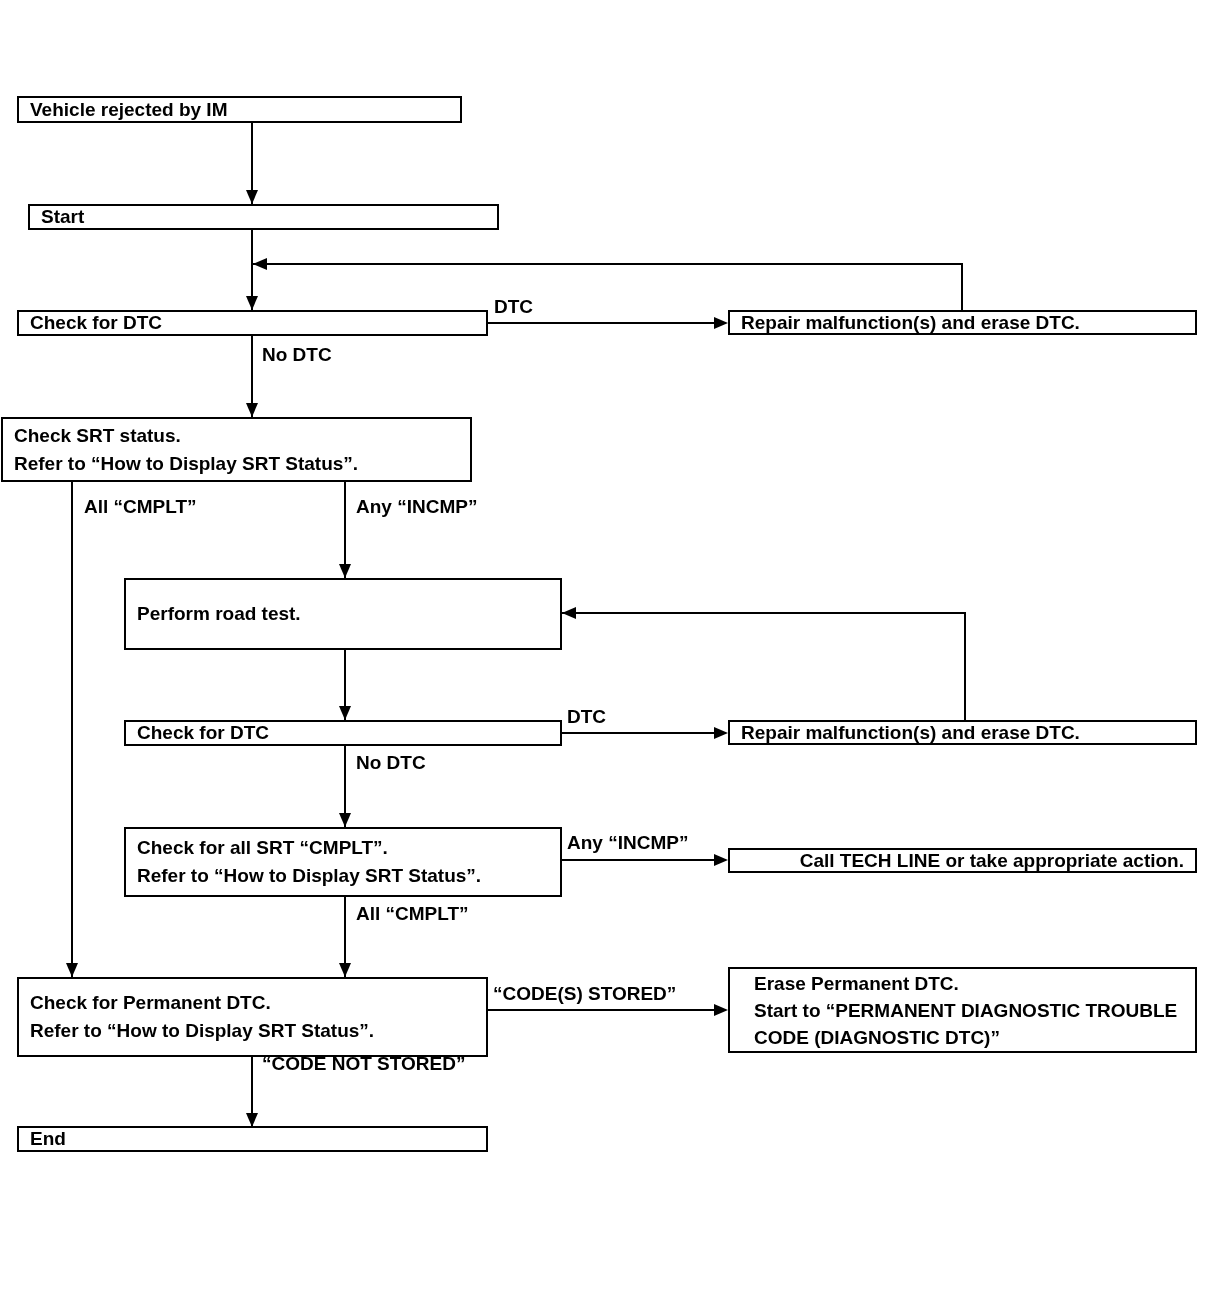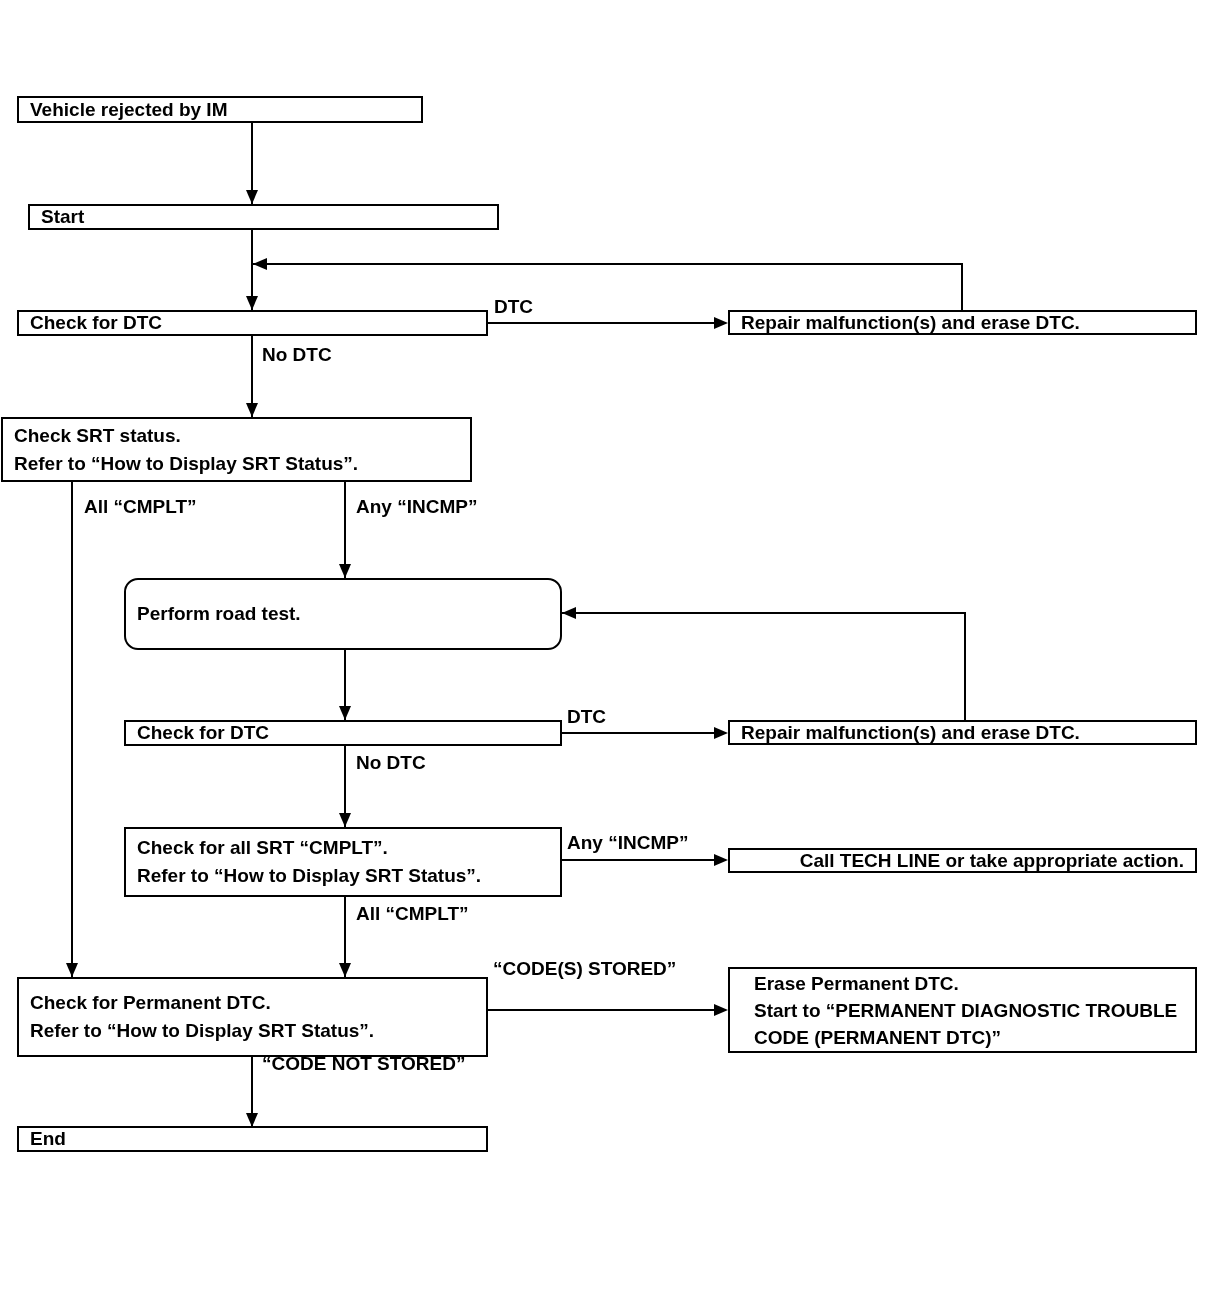--- a/index.html
+++ b/index.html
@@ -89,48 +89,48 @@
   <div class="hl" style="left:562px; top:859px; width:156px;"></div>
   <div class="arr right" style="left:714px; top:854px;"></div>
   <div class="elabel" style="left:567px; top:832px;">Any “INCMP”</div>
 
   <div class="vl" style="left:344px; top:897px; height:80px;"></div>
   <div class="arr down" style="left:339px; top:963px;"></div>
   <div class="elabel" style="left:356px; top:903px;">All “CMPLT”</div>
 
   <div class="hl" style="left:488px; top:1009px; width:230px;"></div>
   <div class="arr right" style="left:714px; top:1004px;"></div>
-  <div class="elabel" style="left:493px; top:958px;">“CODE(S) STORED”</div>
+  <div class="elabel" style="left:493px; top:983px;">“CODE(S) STORED”</div>
 
   <div class="vl" style="left:251px; top:1043px; height:84px;"></div>
   <div class="arr down" style="left:246px; top:1113px;"></div>
   <div class="elabel" style="left:262px; top:1053px;text-align:right;">“CODE NOT STORED”</div>
 
-  <div class="node" style="left:17px; top:96px; width:406px; height:27px;">
+  <div class="node" style="left:17px; top:96px; width:445px; height:27px;">
     <span>Vehicle rejected by IM</span>
   </div>
 
   <div class="node" style="left:17px; top:204px; width:471px; height:26px;margin-left:11px;">
     <span>Start</span>
   </div>
 
   <div class="node" style="left:17px; top:310px; width:471px; height:26px;">
     <span>Check for DTC</span>
   </div>
 
   <div class="node" style="left:728px; top:310px; width:469px; height:25px;">
     <span>Repair malfunction(s) and erase DTC.</span>
   </div>
 
   <div class="node" style="left:1px; top:417px; width:471px; height:65px;">
     <span>Check SRT status.</span>
     <span>Refer to “How to Display SRT Status”.</span>
   </div>
 
-  <div class="node" style="left:124px; top:578px; width:438px; height:72px;border-radius:14px;">
+  <div class="node" style="left:124px; top:578px; width:438px; height:72px;">
     <span>Perform road test.</span>
   </div>
 
   <div class="node" style="left:124px; top:720px; width:438px; height:26px;">
     <span>Check for DTC</span>
   </div>
 
   <div class="node" style="left:728px; top:720px; width:469px; height:25px;">
     <span>Repair malfunction(s) and erase DTC.</span>
   </div>
@@ -145,20 +145,20 @@
   </div>
 
   <div class="node" style="left:17px; top:977px; width:471px; height:80px;">
     <span>Check for Permanent DTC.</span>
     <span>Refer to “How to Display SRT Status”.</span>
   </div>
 
   <div class="node h3line" style="left:728px; top:967px; width:469px; height:86px;">
     <span>Erase Permanent DTC.</span>
     <span>Start to “PERMANENT DIAGNOSTIC TROUBLE</span>
-    <span>CODE (PERMANENT DTC)”</span>
+    <span>CODE (DIAGNOSTIC DTC)”</span>
   </div>
 
   <div class="node" style="left:17px; top:1126px; width:471px; height:26px;">
     <span>End</span>
   </div>
 
 </div>
 
 </body></html>

